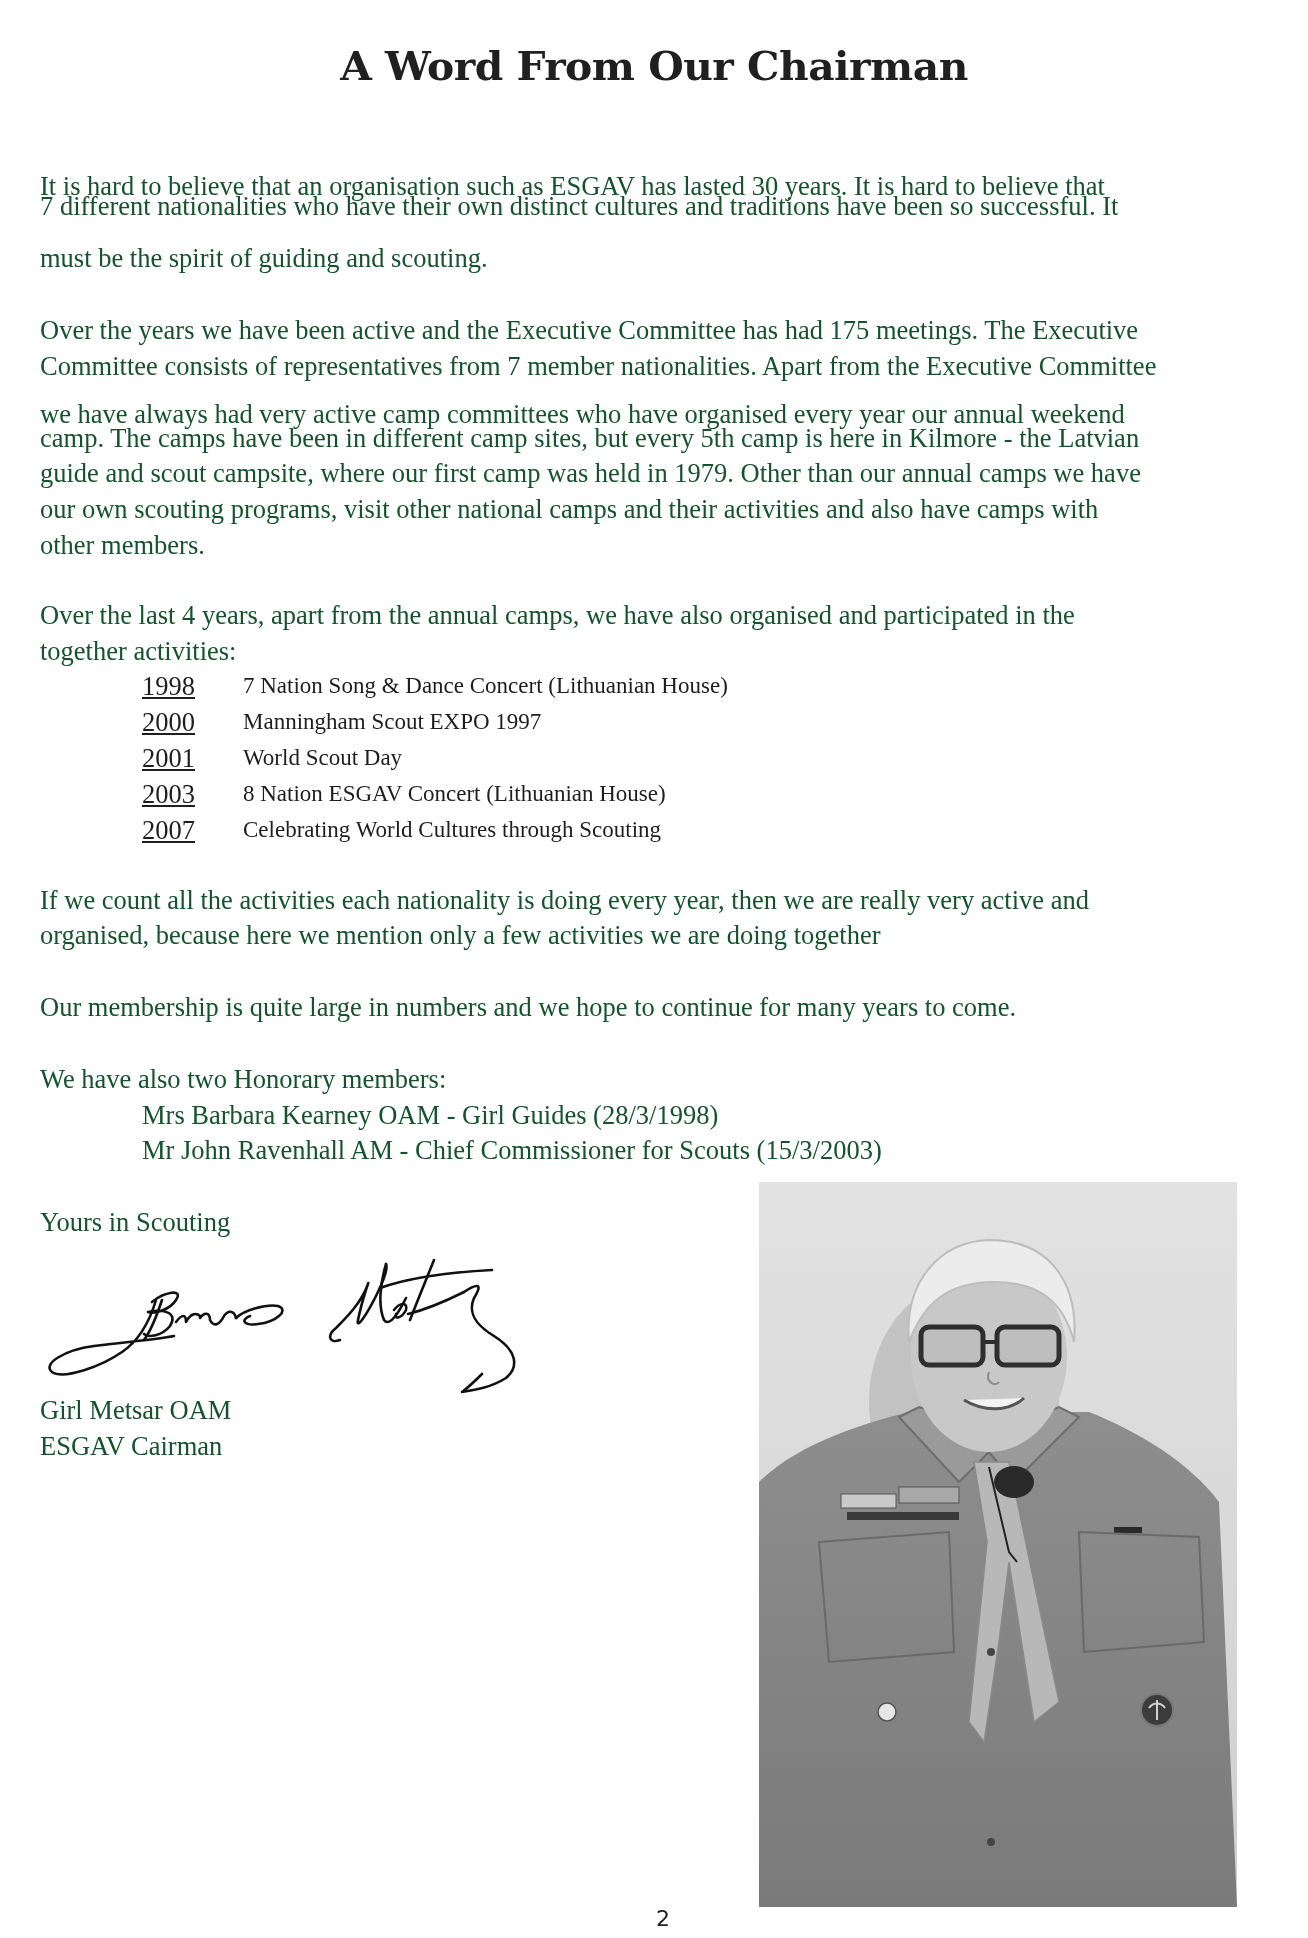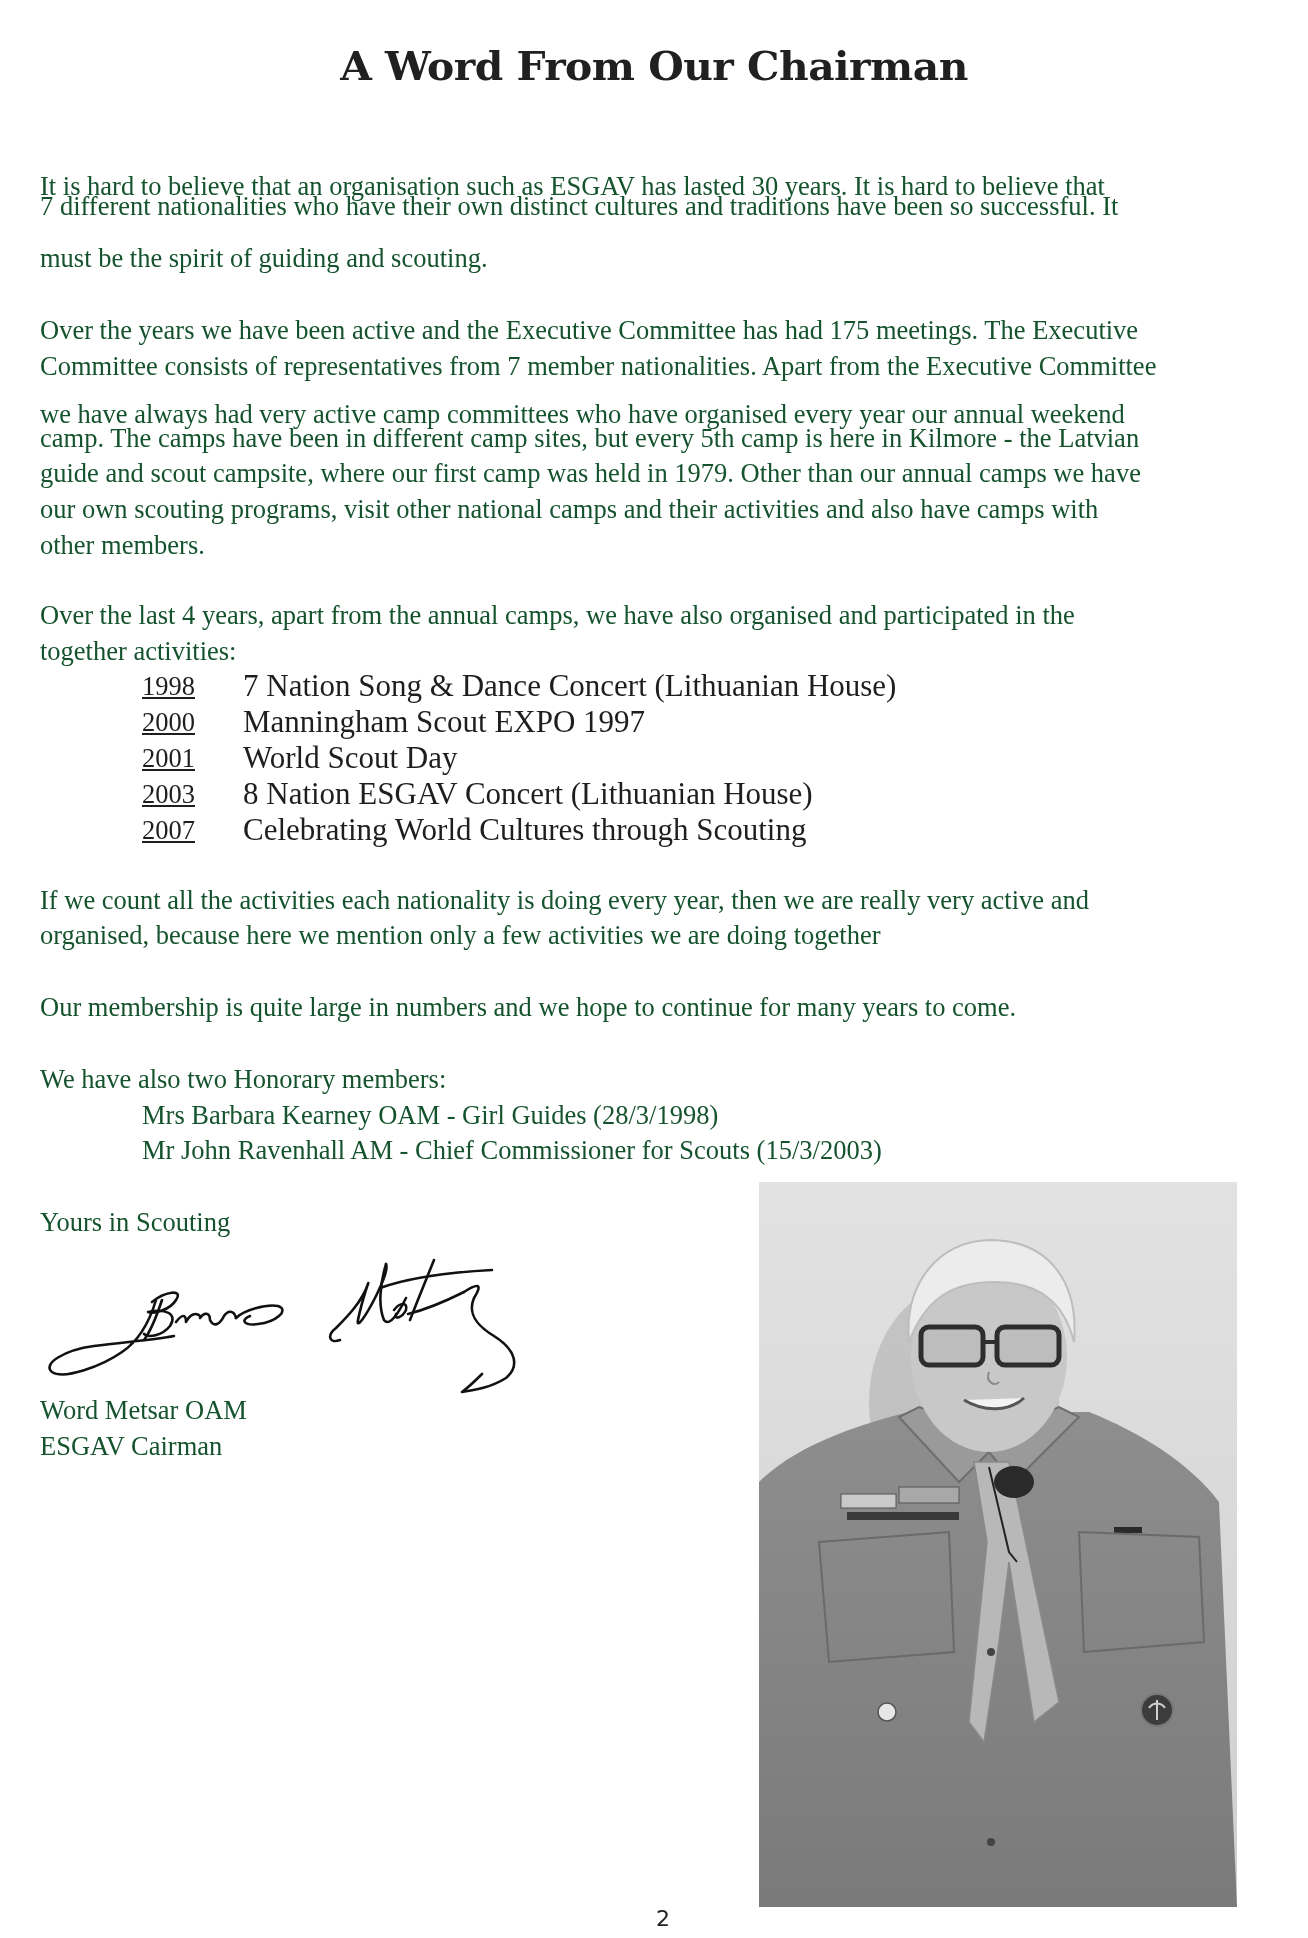--- a/index.html
+++ b/index.html
@@ -10,21 +10,21 @@
     letter-spacing: -0.5px; color: #202020; transform: scaleX(1.02);
   }
   .line {
     position: absolute; left: 40px; white-space: nowrap;
     font-family: "Liberation Serif", serif; font-size: 26.5px; line-height: 36px;
     color: #14532d;
   }
   .year { position: absolute; left: 142px; white-space: nowrap;
     font-family: "Liberation Serif", serif; font-size: 26.5px; line-height: 36px; text-decoration: underline; }
   .act  { position: absolute; left: 243px; white-space: nowrap;
-    font-family: "Liberation Serif", serif; font-size: 31px; line-height: 36px; }
+    font-family: "Liberation Serif", serif; font-size: 23px; line-height: 36px; }
   .indent { left: 142px; }
   .signature { position: absolute; left: 44px; top: 1240px; width: 540px; height: 170px; }
   .photo {
     position: absolute; left: 759px; top: 1182px; width: 478px; height: 725px;
     background: linear-gradient(180deg, #dcdcdc 0%, #d6d6d6 35%, #9a9a9a 55%, #858585 100%);
     overflow: hidden;
   }
   .photo svg { width: 100%; height: 100%; display: block; }
   .page-num {
     position: absolute; left: 656px; top: 1906px; font-family: "DejaVu Sans", sans-serif;
@@ -99,21 +99,21 @@
     <path d="M342 24 C336 44, 334 66, 340 80 C346 88, 356 70, 362 58"></path>
     <path d="M350 70 C356 62, 364 62, 362 70 C358 78, 350 80, 352 74"></path>
     <path d="M366 80 C372 64, 382 40, 390 20"></path>
     <path d="M364 74 C380 70, 404 60, 420 52"></path>
     <path d="M336 48 C370 36, 410 32, 448 30"></path>
 
     <path d="M420 52 C432 44, 440 42, 430 58 C424 72, 430 84, 450 96 C472 110, 476 126, 462 138 C446 148, 430 150, 418 152 C426 146, 432 140, 438 134"></path>
   </svg>
 </div>
 
-<div class="line" style="top:1392px">Word Metsar OAM</div>
+<div class="line" style="top:1392px">Girl Metsar OAM</div>
 <div class="line" style="top:1428px">ESGAV Cairman</div>
 
 <div class="photo">
   <svg viewBox="0 0 478 725" preserveAspectRatio="none">
     <defs>
       <linearGradient id="bg" x1="0" y1="0" x2="0" y2="1">
         <stop offset="0" stop-color="#e2e2e2"></stop>
         <stop offset="1" stop-color="#cfcfcf"></stop>
       </linearGradient>
       <linearGradient id="shirt" x1="0" y1="0" x2="0" y2="1">

